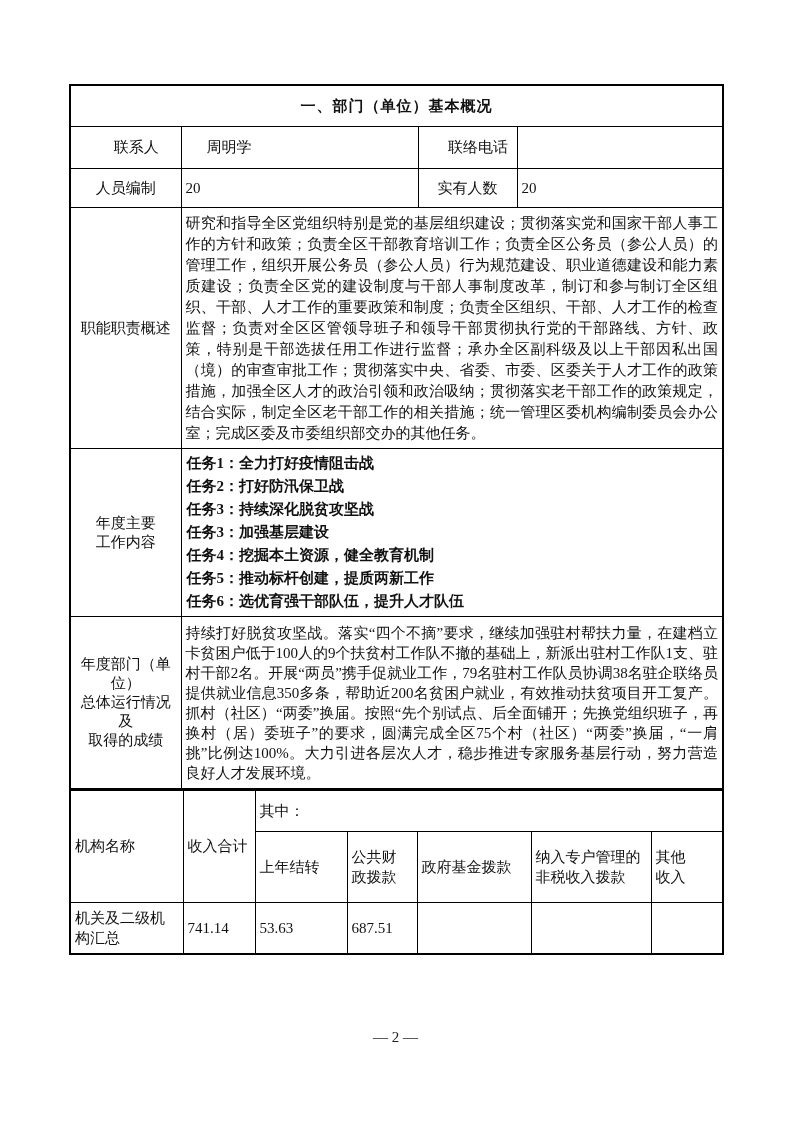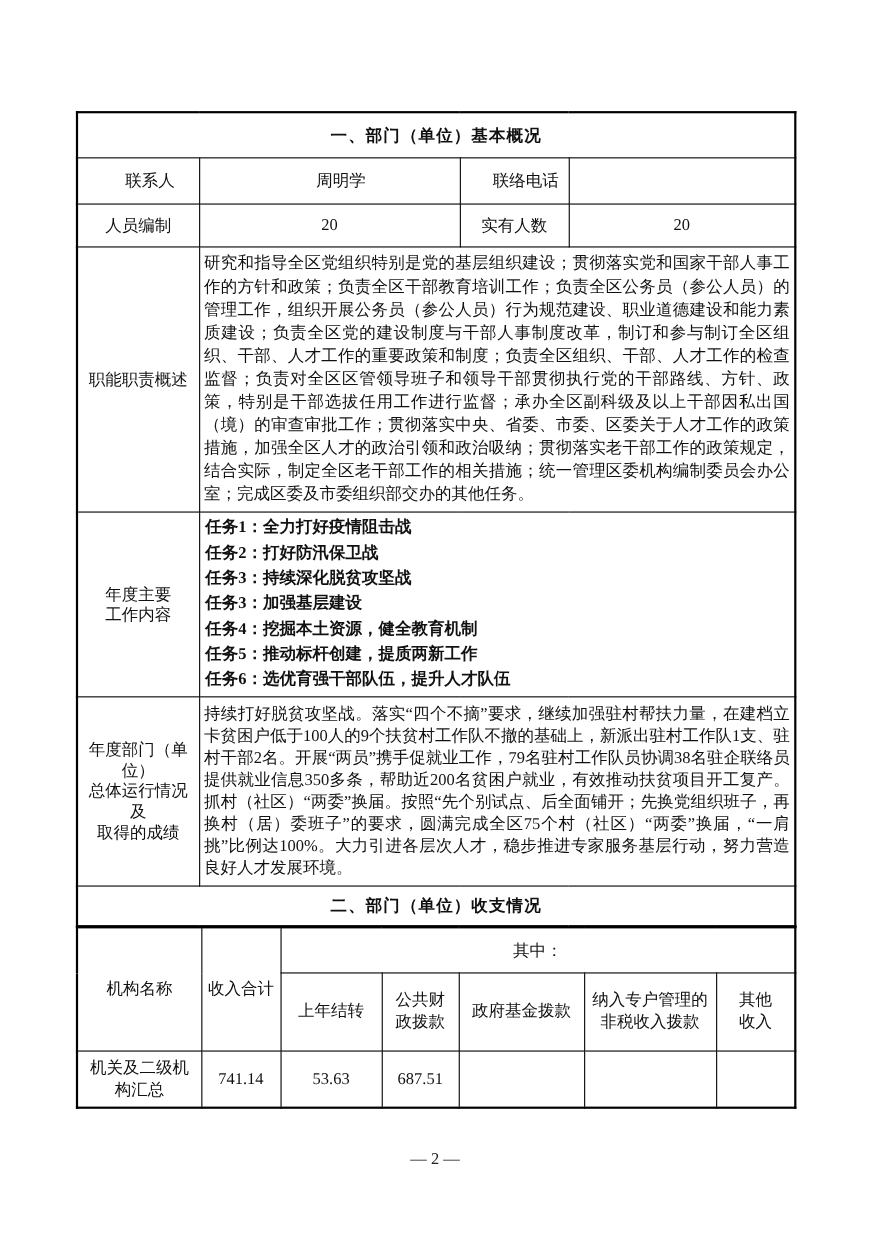--- a/index.html
+++ b/index.html
@@ -5,37 +5,37 @@
   html, body { margin: 0; padding: 0; }
   body {
     width: 793px; height: 1122px;
     background: #ffffff;
     position: relative;
     font-family: "Liberation Serif", serif;
     color: #111111;
   }
   .page {
     position: absolute;
-    left: 69px; top: 101px;
+    left: 69px; top: 84px;
     width: 602px;
   }
   table.doc-table {
     border-collapse: collapse;
     table-layout: fixed;
     width: 653px;
     border: 2px solid #000;
   }
   table.doc-table td {
     border: 1px solid #000;
     vertical-align: middle;
     padding: 2px 4px;
     font-size: 15px;
     overflow: hidden;
   }
-  td.center { text-align: center; }
+  td.center { text-align: left; }
   td.section-title {
     font-family: "Liberation Sans", sans-serif;
     font-weight: bold;
     font-size: 19px;
     text-align: center;
     letter-spacing: 1px;
   }
   td.caption {
     font-family: "Liberation Sans", sans-serif;
     font-weight: bold;
@@ -121,23 +121,20 @@
         <div class="task-line">任务5：推动标杆创建，提质两新工作</div>
         <div class="task-line">任务6：选优育强干部队伍，提升人才队伍</div>
       </td>
     </tr>
     <tr class="h-perf">
       <td class="label-cell pre">年度部门（单位）
 总体运行情况及
 取得的成绩</td>
       <td colspan="3" class="para2">持续打好脱贫攻坚战。落实“四个不摘”要求，继续加强驻村帮扶力量，在建档立卡贫困户低于100人的9个扶贫村工作队不撤的基础上，新派出驻村工作队1支、驻村干部2名。开展“两员”携手促就业工作，79名驻村工作队员协调38名驻企联络员提供就业信息350多条，帮助近200名贫困户就业，有效推动扶贫项目开工复产。抓村（社区）“两委”换届。按照“先个别试点、后全面铺开；先换党组织班子，再换村（居）委班子”的要求，圆满完成全区75个村（社区）“两委”换届，“一肩挑”比例达100%。大力引进各层次人才，稳步推进专家服务基层行动，努力营造良好人才发展环境。</td>
     </tr>
-    <tr class="h-title2">
-      <td colspan="4" class="section-title">二、部门（单位）收支情况</td>
-    </tr>
   </tbody>
     </table>
 
   <table class="doc-table income">
     <colgroup>
       <col style="width:113px">
         <col style="width:72px">
         <col style="width:92px">
       <col style="width:70px">
         <col style="width:114px">

